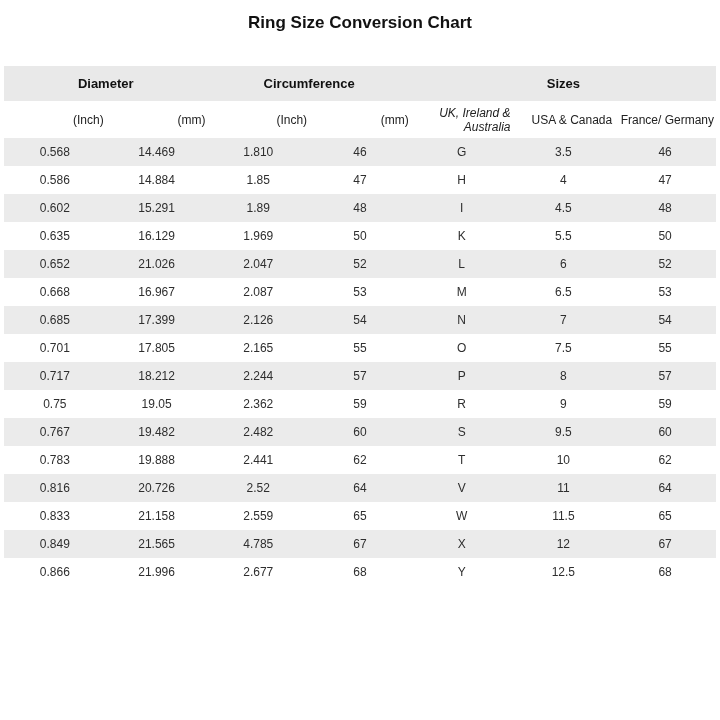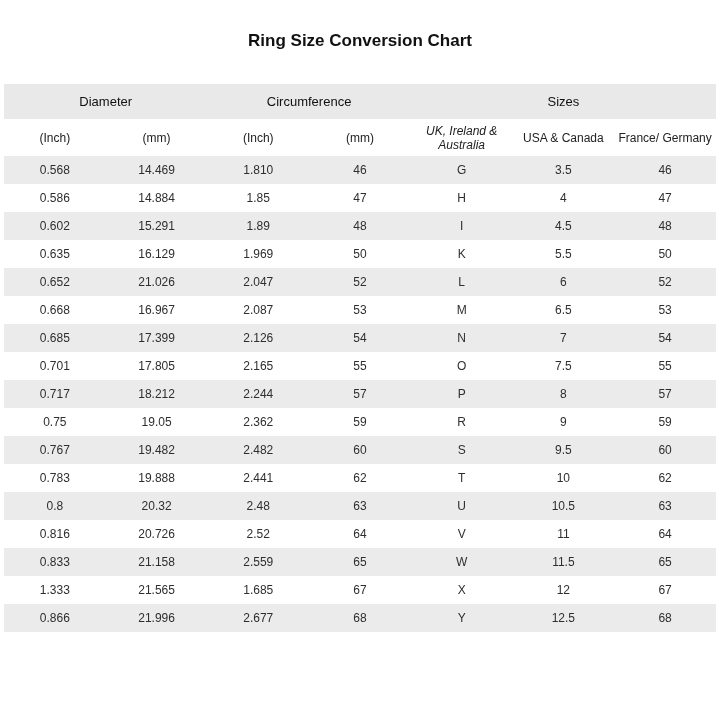--- a/index.html
+++ b/index.html
@@ -15,49 +15,49 @@
     overflow: hidden;
   }
   .page-title {
     text-align: center;
     font-weight: bold;
     font-size: 17px;
     line-height: 20px;
     color: #111111;
     padding-top: 13px;
     height: 20px;
-    margin-top: 18px;
   }
   table.ring-table {
     width: 712px;
     margin: 33px 4px 0 4px;
     border-collapse: collapse;
     table-layout: fixed;
   }
   table.ring-table th,
   table.ring-table td {
     padding: 0 2px;
     text-align: center;
     vertical-align: middle;
     overflow: hidden;
   }
   thead tr.group-row th {
     background: var(--band, #e9e9e9);
     font-size: 13px;
-    font-weight: normal;
+    font-weight: bold;
     color: #111111;
     height: 35px;
   }
   thead tr.sub-row th {
     background: #ffffff;
     font-size: 12px;
     font-weight: normal;
     color: #222222;
     height: 37px;
     line-height: 14px;
+    text-align: right;
   }
   thead tr.sub-row th .wrap {
     display: inline-block;
     max-width: 84px;
     font-style: italic;
   }
   tbody td {
     font-size: 12px;
     height: 28px;
     color: #2e2e2e;
@@ -194,50 +194,41 @@
       <tr>
         <td>0.783</td>
         <td>19.888</td>
         <td>2.441</td>
         <td>62</td>
         <td>T</td>
         <td>10</td>
         <td>62</td>
       </tr>
       <tr>
-        <td>0.8</td>
-        <td>20.32</td>
-        <td>2.48</td>
-        <td>63</td>
-        <td>U</td>
-        <td>10.5</td>
-        <td>63</td>
-      </tr>
-      <tr>
         <td>0.816</td>
         <td>20.726</td>
         <td>2.52</td>
         <td>64</td>
         <td>V</td>
         <td>11</td>
         <td>64</td>
       </tr>
       <tr>
         <td>0.833</td>
         <td>21.158</td>
         <td>2.559</td>
         <td>65</td>
         <td>W</td>
         <td>11.5</td>
         <td>65</td>
       </tr>
       <tr>
-        <td>1.333</td>
+        <td>0.849</td>
         <td>21.565</td>
-        <td>1.685</td>
+        <td>4.785</td>
         <td>67</td>
         <td>X</td>
         <td>12</td>
         <td>67</td>
       </tr>
       <tr>
         <td>0.866</td>
         <td>21.996</td>
         <td>2.677</td>
         <td>68</td>

